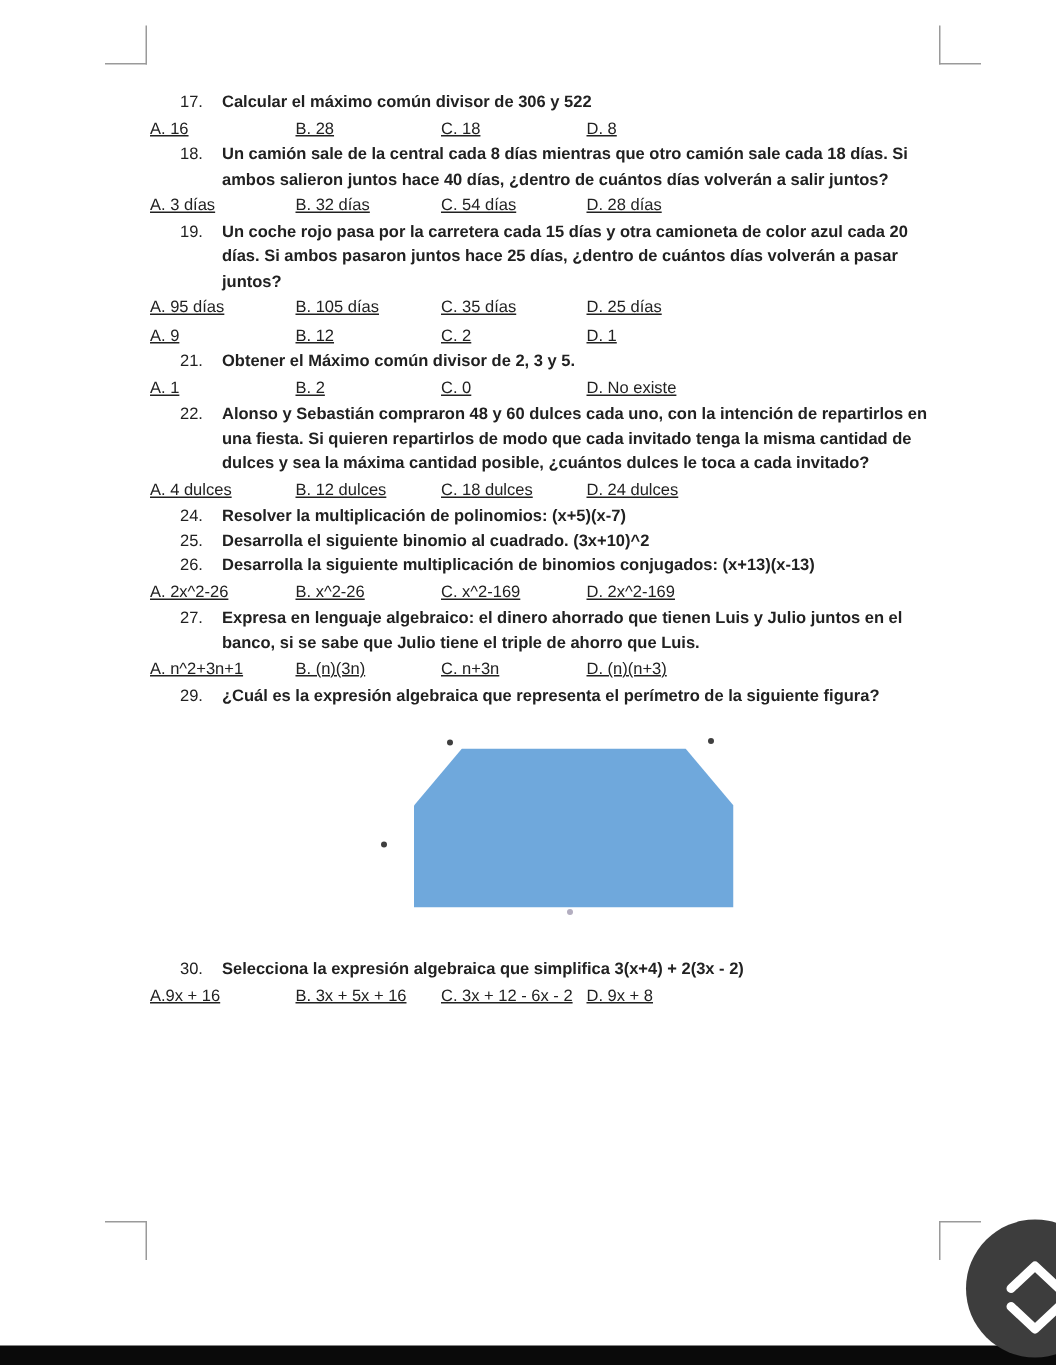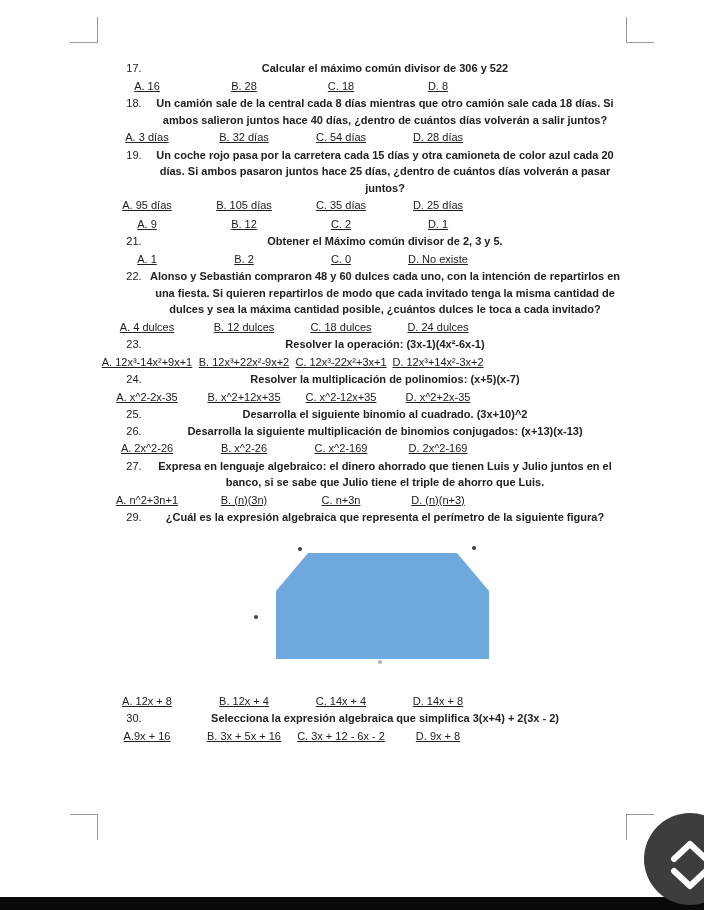--- a/index.html
+++ b/index.html
@@ -7,21 +7,21 @@
   body { position:relative; font-family:"Liberation Sans", sans-serif; color:#212121; }
 
   
   .crop { position:absolute; width:28px; height:26px; }
   .crop.tl { left:70px;  top:17px;  border-right:1px solid #9a9a9a; border-bottom:1px solid #9a9a9a; }
   .crop.tr { left:626px; top:17px;  border-left:1px solid #9a9a9a;  border-bottom:1px solid #9a9a9a; }
   .crop.bl { left:70px;  top:814px; border-right:1px solid #9a9a9a; border-top:1px solid #9a9a9a; }
   .crop.br { left:626px; top:814px; border-left:1px solid #9a9a9a;  border-top:1px solid #9a9a9a; }
 
   
-  .content { position:absolute; left:100px; top:60px; width:522px; font-size:11px; line-height:1.5;text-align:center; }
+  .content { position:absolute; left:100px; top:60px; width:522px; font-size:11px; line-height:1.5; }
 
   .q-line { display:flex; }
   .q-num  { flex:none; width:28px; margin-left:20px; }
   .q-text { flex:1; max-width:474px;font-weight:bold; }
   .q-options { display:flex; flex-wrap:nowrap; padding-top:1px; margin-bottom:1px; }
   .opt { min-width:94px; margin-right:3px; white-space:nowrap;text-decoration:underline; }
 
   
   .figure-wrap { position:relative; width:213px; height:106px; margin:27px 0 33px 176px; }
   .fig-shape { display:block; width:213px; height:106px; }
@@ -115,44 +115,26 @@
       <span class="q-text">Alonso y Sebastián compraron 48 y 60 dulces cada uno, con la intención de repartirlos en una fiesta. Si quieren repartirlos de modo que cada invitado tenga la misma cantidad de dulces y sea la máxima cantidad posible, ¿cuántos dulces le toca a cada invitado?</span>
     </div>
     <div class="q-options">
         <span class="opt">A. 4 dulces</span>
         <span class="opt">B. 12 dulces</span>
         <span class="opt">C. 18 dulces</span>
         <span class="opt">D. 24 dulces</span>
       </div>
   </div>
 
-  <div class="question">
-    <div class="q-line">
-      <span class="q-num">23.</span>
-      <span class="q-text">Resolver la operación: (3x-1)(4x²-6x-1)</span>
-    </div>
-    <div class="q-options">
-        <span class="opt">A. 12x³-14x²+9x+1</span>
-        <span class="opt">B. 12x³+22x²-9x+2</span>
-        <span class="opt">C. 12x³-22x²+3x+1</span>
-        <span class="opt">D. 12x³+14x²-3x+2</span>
-      </div>
-  </div>
 
   <div class="question">
     <div class="q-line">
       <span class="q-num">24.</span>
       <span class="q-text">Resolver la multiplicación de polinomios: (x+5)(x-7)</span>
     </div>
-    <div class="q-options">
-        <span class="opt">A. x^2-2x-35</span>
-        <span class="opt">B. x^2+12x+35</span>
-        <span class="opt">C. x^2-12x+35</span>
-        <span class="opt">D. x^2+2x-35</span>
-      </div>
   </div>
 
   <div class="question">
     <div class="q-line">
       <span class="q-num">25.</span>
       <span class="q-text">Desarrolla el siguiente binomio al cuadrado. (3x+10)^2</span>
     </div>
   </div>
 
   <div class="question">
@@ -190,26 +172,20 @@
 
   <div class="figure-wrap">
     <svg class="fig-shape" viewBox="0 0 213 106">
       <polygon points="0,106 0,38 32,0 181,0 213,38 213,106" fill="#6fa8dc"></polygon>
     </svg>
     <span class="dot dot-tl"></span>
     <span class="dot dot-tr"></span>
     <span class="dot dot-left"></span>
     <span class="dot dot-bottom"></span>
   </div>
-<div class="q-options">
-        <span class="opt">A. 12x + 8</span>
-        <span class="opt">B. 12x + 4</span>
-        <span class="opt">C. 14x + 4</span>
-        <span class="opt">D. 14x + 8</span>
-      </div>
   </div>
 
   <div class="question">
     <div class="q-line">
       <span class="q-num">30.</span>
       <span class="q-text">Selecciona la expresión algebraica que simplifica 3(x+4) + 2(3x - 2)</span>
     </div>
     <div class="q-options">
         <span class="opt">A.9x + 16</span>
         <span class="opt">B. 3x + 5x + 16</span>

